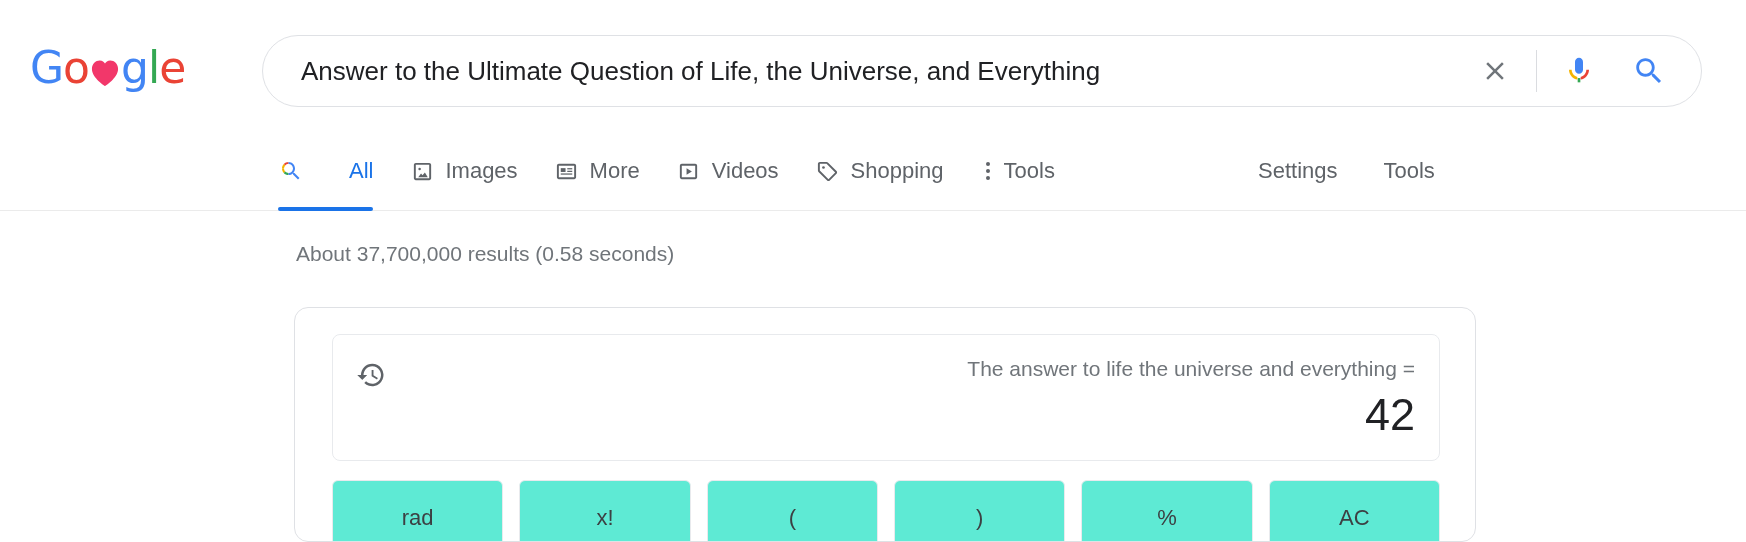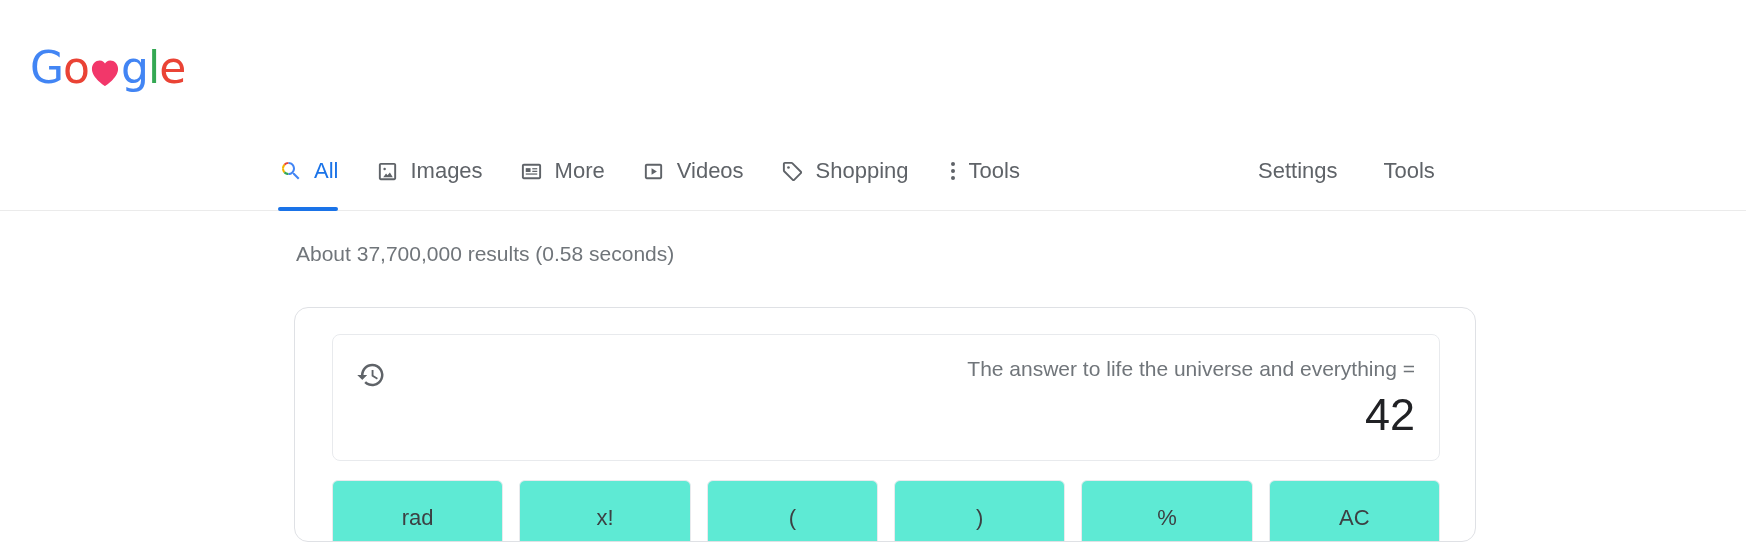--- a/index.html
+++ b/index.html
@@ -101,21 +101,21 @@
     padding-top: 18px;
     align-items: flex-start;
   }
   .tab .tab-icon {
     width: 26px; height: 26px;
     display: inline-flex; align-items: center; justify-content: center;
     margin-right: 10px;
     flex: 0 0 auto;
   }
   .tab .tab-label { line-height: 26px; }
-  .tab.active { color: #1a73e8; }
+  .tab.active { color: #1a73e8; gap: 35px; }
   .tab.active::after {
     content: "";
     position: absolute;
     left: 0; right: 0; bottom: -3px;
     height: 4px;
     background: #1a73e8;
     border-radius: 2px;
   }
 
   .nav-right {
@@ -208,20 +208,42 @@
 <div class="page">
 
   <div class="header-row">
 
     <div class="logo">
       <span style="color:#4285F4">G</span><span style="color:#EA4335">o</span><span class="heart"><svg width="30" height="28" viewBox="0 0 32 30">
             <path d="M16 29 C16 29 2 20.2 2 10.6 C2 5.3 6 1.6 10.4 1.6 C13.2 1.6 15.1 3.2 16 4.8 C16.9 3.2 18.8 1.6 21.6 1.6 C26 1.6 30 5.3 30 10.6 C30 20.2 16 29 16 29 Z" fill="#F2376A"></path>
           </svg></span><span style="color:#4285F4">g</span><span style="color:#34A853">l</span><span style="color:#EA4335">e</span>
     </div>
 
+    <div class="searchbox">
+      <input class="search-text" type="text" value="Answer to the Ultimate Question of Life, the Universe, and Everything" placeholder="Search Google or type a URL" style="">
+      <div class="clear-btn">
+        <svg width="30" height="30" viewBox="0 0 24 24">
+          <path d="M19 6.41 17.59 5 12 10.59 6.41 5 5 6.41 10.59 12 5 17.59 6.41 19 12 13.41 17.59 19 19 17.59 13.41 12z" fill="#70757a"></path>
+        </svg>
+      </div>
+      <div class="vdivider"></div>
+      <div class="mic-btn">
+        <svg width="32" height="32" viewBox="0 0 24 24">
+          <path d="M12 2c-1.66 0-3 1.34-3 3v6c0 1.66 1.34 3 3 3s3-1.34 3-3V5c0-1.66-1.34-3-3-3z" fill="#4285F4"></path>
+          <path d="M11 17.3v3.2h2v-3.2z" fill="#34A853"></path>
+          <path d="M12 16.5c-3.04 0-5.5-2.46-5.5-5.5h-2c0 3.7 2.7 6.78 6.25 7.38v-1.9z" fill="#F4B400"></path>
+          <path d="M12 16.5c3.04 0 5.5-2.46 5.5-5.5h2c0 3.7-2.7 6.78-6.25 7.38v-1.9z" fill="#EA4335"></path>
+        </svg>
+      </div>
+      <div class="search-btn">
+        <svg width="34" height="34" viewBox="0 0 24 24">
+          <path d="M15.5 14h-.79l-.28-.27C15.41 12.59 16 11.11 16 9.5 16 5.91 13.09 3 9.5 3S3 5.91 3 9.5 5.91 16 9.5 16c1.61 0 3.09-.59 4.23-1.57l.27.28v.79l5 4.99L20.49 19zm-6 0C7.01 14 5 11.99 5 9.5S7.01 5 9.5 5 14 7.01 14 9.5 11.99 14 9.5 14z" fill="#4285F4"></path>
+        </svg>
+      </div>
+    </div>
   </div>
 
   <div class="navbar">
     <div class="nav-inner">
 
       <div class="tab active">
         <span class="tab-icon">
           <svg width="24" height="24" viewBox="0 0 24 24">
             <path d="M15.5 14h-.79l-.28-.27C15.41 12.59 16 11.11 16 9.5 16 5.91 13.09 3 9.5 3S3 5.91 3 9.5 5.91 16 9.5 16c1.61 0 3.09-.59 4.23-1.57l.27.28v.79l5 4.99L20.49 19z" fill="none"></path>
             <path d="M9.5 3C7.6 3 5.9 3.8 4.75 5.1l1.5 1.3C7.05 5.5 8.2 5 9.5 5z" fill="#EA4335"></path>

